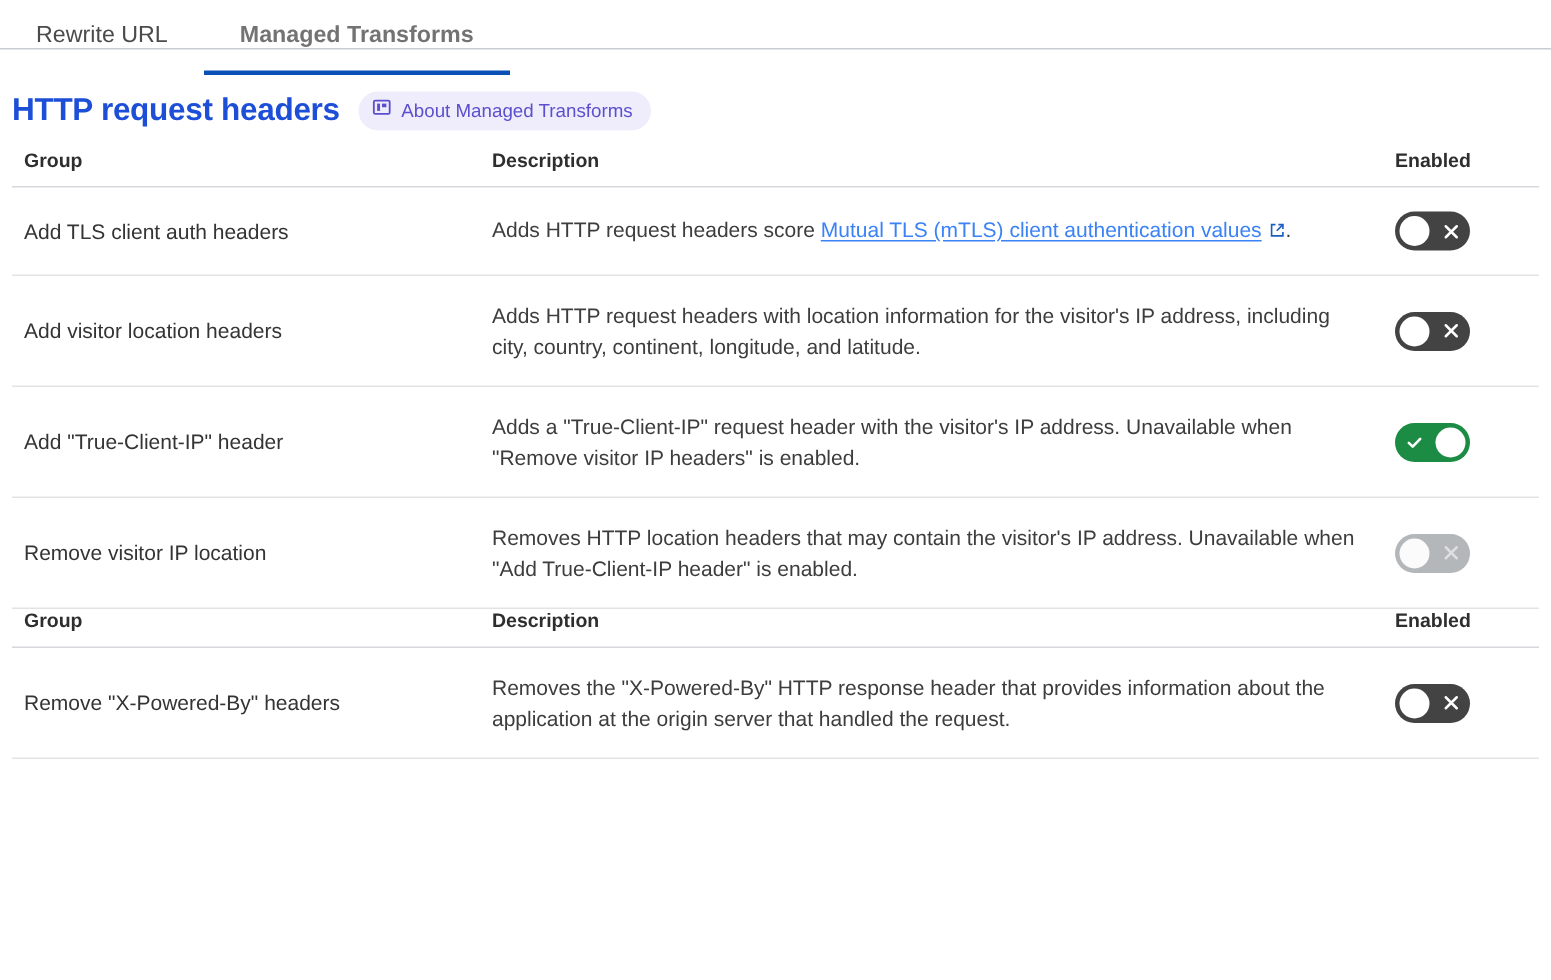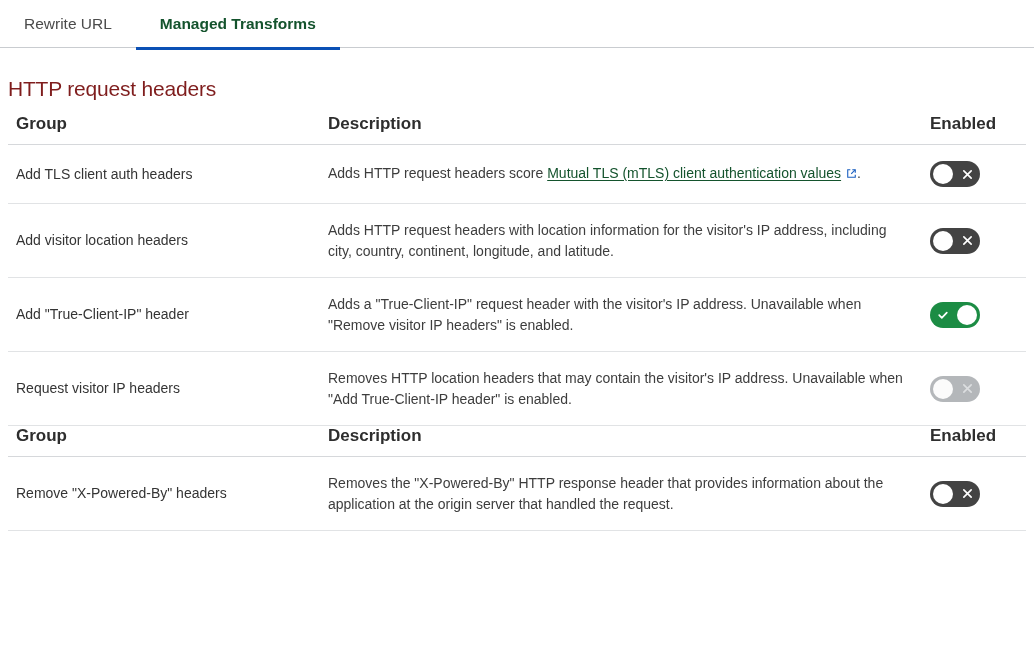--- a/index.html
+++ b/index.html
@@ -13,40 +13,40 @@
   }
   body {
     font-family: "Liberation Sans", sans-serif;
     color: #313131;
     -webkit-font-smoothing: antialiased;
   }
 
   
   .tabbar {
     position: relative;
-    height: 48px;
+    height: 33px;
     display: flex;
     align-items: flex-start;
     padding: 0 0 0 0;
     border-bottom: 1px solid #c9ccd0;
   }
   .tab {
     position: relative;
     padding: 14px 24px 15px 24px;
     font-size: 15.5px;
     line-height: 20px;
     color: #4b4b4b;
     cursor: pointer;
     white-space: nowrap;
     background: transparent;
     border: none;
     font-family: inherit;
   }
   .tab.active {
-    color: #14532d;
+    color: #737373;
     font-weight: 600;
   }
   .tab.active::after {
     content: "";
     position: absolute;
     left: 0;
     right: 0;
     bottom: -1px;
     height: 3px;
     background: #0b50b5;
@@ -61,23 +61,23 @@
     display: flex;
     align-items: center;
     gap: 12px;
     padding: 28px 0 12px 0;
   }
   .section-head.second {
     padding-top: 32px;
   }
   .section-title {
     font-size: 21px;
-    font-weight: 400;
+    font-weight: 700;
     letter-spacing: -0.2px;
-    color: #7f1d1d;
+    color: #1d4ed8;
     line-height: 26px;
   }
 
   .doc-badge {
     display: inline-flex;
     align-items: center;
     gap: 7px;
     background: #efedfb;
     border-radius: 999px;
     padding: 4px 12px 4px 9px;
@@ -97,21 +97,21 @@
     width: 100%;
     border-collapse: collapse;
     table-layout: fixed;
   }
   col.c-group { width: 312px; }
   col.c-desc  { width: 610px; }
   col.c-enabled { width: 96px; }
 
   thead th {
     text-align: left;
-    font-size: 17px;
+    font-size: 13px;
     font-weight: 700;
     color: #2e2e2e;
     padding: 0 8px 10px 8px;
     border-bottom: 1px solid #d6d8db;
     vertical-align: bottom;
   }
   thead th.th-enabled { padding-left: 0; }
 
   tbody td {
     border-bottom: 1px solid #e1e3e5;
@@ -127,21 +127,21 @@
   tbody td.desc-cell {
     color: #3d3d3d;
     padding-right: 24px;
   }
   tbody td.enabled-cell {
     padding-left: 0;
     padding-right: 8px;
   }
 
   .ext-link {
-    color: #14532d;
+    color: #3b82f6;
     text-decoration: underline;
     text-underline-offset: 2px;
   }
   .ext-icon {
     display: inline-block;
     vertical-align: -1px;
     margin-left: 5px;
   }
 
   
@@ -199,20 +199,30 @@
 
 <div class="tabbar">
   <button class="tab">Rewrite URL</button>
   <button class="tab active">Managed Transforms</button>
 </div>
 
 <div class="page">
 
   <div class="section-head">
     <div class="section-title">HTTP request headers</div>
+    <a class="doc-badge" href="#">
+      <span class="doc-icon">
+        <svg width="13" height="13" viewBox="0 0 16 16" aria-hidden="true">
+          <rect x="1.5" y="2.5" width="13" height="11" rx="1.2" fill="none" stroke="#5b4fcf" stroke-width="1.5"></rect>
+          <rect x="4.2" y="5" width="2.4" height="6" fill="#5b4fcf"></rect>
+          <rect x="8.2" y="5" width="3.6" height="3" fill="#5b4fcf"></rect>
+        </svg>
+      </span>
+      <span class="doc-badge-label">About Managed Transforms</span>
+    </a>
   </div>
 
   <table>
     <colgroup>
       <col class="c-group">
         <col class="c-desc">
         <col class="c-enabled">
     </colgroup>
     <thead>
       <tr>
@@ -267,21 +277,21 @@
             <span class="mark">
               <svg width="12" height="12" viewBox="0 0 12 12" aria-hidden="true">
                 <path d="M2.2 6.2 L4.8 8.8 L9.8 3.6" fill="none" stroke="#ffffff" stroke-width="1.7" stroke-linecap="round" stroke-linejoin="round"></path>
               </svg>
             </span>
           </span>
         </td>
       </tr>
 
       <tr>
-        <td class="group-cell">Request visitor IP headers</td>
+        <td class="group-cell">Remove visitor IP location</td>
         <td class="desc-cell">Removes HTTP location headers that may contain the visitor's IP address. Unavailable when "Add True-Client-IP header" is enabled.</td>
         <td class="enabled-cell">
           <span class="switch disabled">
             <span class="knob"></span>
             <span class="mark">
               <svg width="11" height="11" viewBox="0 0 12 12" aria-hidden="true">
                 <path d="M2 2 L10 10 M10 2 L2 10" stroke="#dcdee0" stroke-width="1.8" stroke-linecap="round"></path>
               </svg>
             </span>
           </span>

